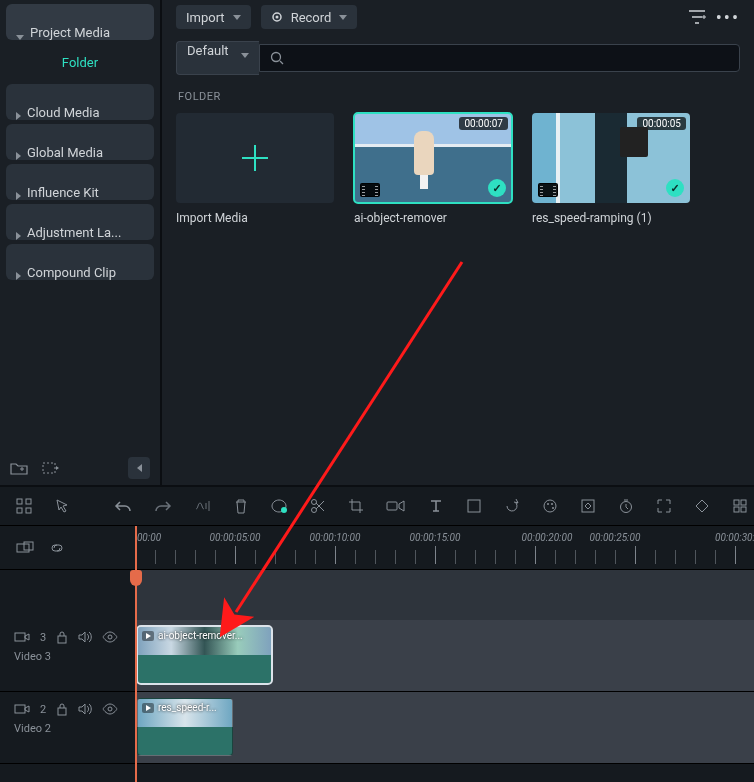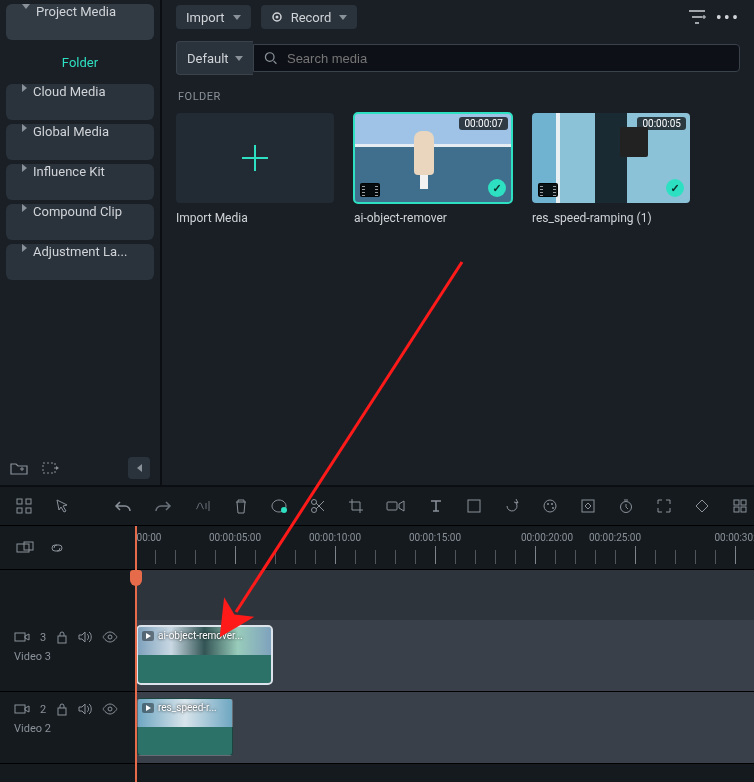--- a/index.html
+++ b/index.html
@@ -34,24 +34,24 @@
   }
   .sidebar{
     width:160px;
     padding:4px 6px 6px 6px;
     background:var(--bg-panel);
     display:flex;
     flex-direction:column;
   }
   .side-node{
     display:flex;
-    align-items:flex-start;
+    align-items:flex-end;
     gap:6px;
     height:36px;
-    padding:0 16px;
+    padding:0 10px;
     border-radius:6px;
     background:var(--bg-row);
     margin-bottom:4px;
     color:var(--text);
     cursor:pointer;
   }
   .side-node.active{background:var(--bg-row-hover);}
   .side-sub{
     color:var(--accent);
     height:36px;
@@ -105,21 +105,21 @@
     color:var(--text);
     cursor:pointer;
     display:flex;align-items:center;justify-content:center;
   }
   .searchbar{
     display:flex;align-items:center;gap:0;
     margin-top:10px;
     height:28px;
   }
   .sb-default{
-    display:flex;align-items:center;gap:6px;
+    display:flex;align-items:flex-end;gap:12px;
     background:var(--bg-row);
     height:100%;padding:16px 10px;
     border-radius:4px 0 0 4px;
     border:1px solid var(--border);
     border-right:none;
     cursor:pointer;
   }
   .sb-input{
     flex:1;display:flex;align-items:center;gap:8px;
     background:var(--bg-dark);
@@ -228,20 +228,21 @@
   }
   .tl-left{
     width:135px;
     display:flex;align-items:center;gap:14px;
     padding-left:16px;
   }
   .ruler{
     flex:1;position:relative;
     background:var(--timeline-bg);
     overflow:hidden;
+    font-style:italic;
   }
   .tick-label{
     position:absolute;top:6px;font-size:10px;color:var(--text-dim);
     transform:translateX(-50%);
   }
   .ticks{
     position:absolute;left:0;right:0;top:24px;height:14px;
     background-image:
       repeating-linear-gradient(to right,var(--text-dim) 0 1px,transparent 1px 20px);
     opacity:.5;
@@ -315,25 +316,25 @@
     <div class="side-node">
       <span class="chev right"></span>
       <span>Global Media</span>
     </div>
     <div class="side-node">
       <span class="chev right"></span>
       <span>Influence Kit</span>
     </div>
     <div class="side-node">
       <span class="chev right"></span>
-      <span>Compound Clip</span>
+      <span>Adjustment La...</span>
     </div>
     <div class="side-node">
       <span class="chev right"></span>
-      <span>Adjustment La...</span>
+      <span>Compound Clip</span>
     </div>
     <div class="side-spacer"></div>
     <div class="side-bottom">
       <span class="icon-btn">
         <svg width="18" height="14" viewBox="0 0 18 14">
             <path d="M1 3h5l2 2h9v8H1z" fill="none" stroke="#8a9199" stroke-width="1.2"></path>
             <path d="M12 6v4M10 8h4" stroke="#8a9199"></path>
           </svg>
       </span>
       <span class="icon-btn">
@@ -375,21 +376,20 @@
     <div class="searchbar">
       <div class="sb-default">
         <span>Default</span>
         <span class="chev down"></span>
       </div>
       <div class="sb-input">
         <svg width="14" height="14" viewBox="0 0 14 14">
             <circle cx="6" cy="6" r="4.5" fill="none" stroke="#8a9199" stroke-width="1.3"></circle>
             <path d="M10 10l3 3" stroke="#8a9199" stroke-width="1.3"></path>
           </svg>
-        <input placeholder="Search media" style="">
       </div>
     </div>
 
     <div class="section-label">FOLDER</div>
 
     <div class="grid">
       <div class="card">
         <div class="thumb">
             <div class="plus"></div>
           </div>

